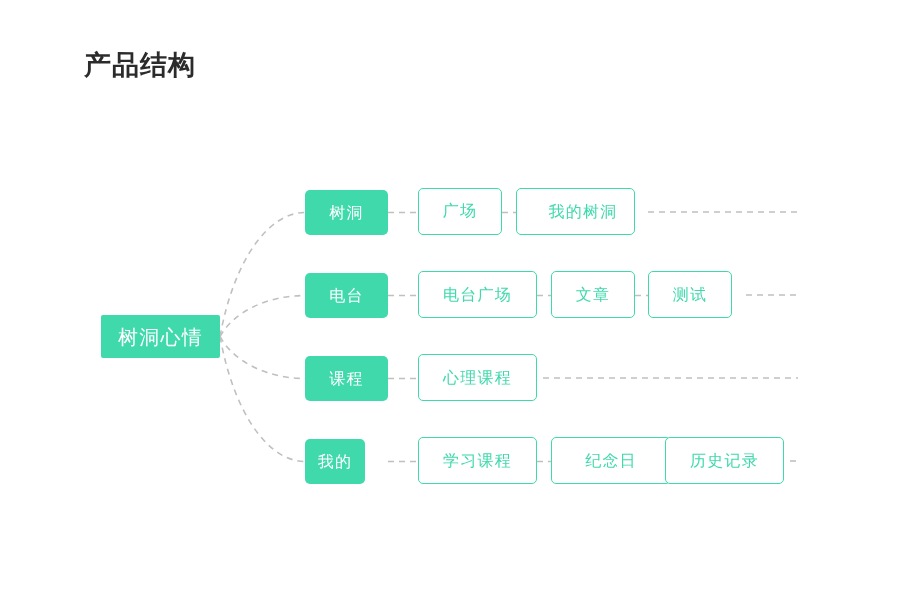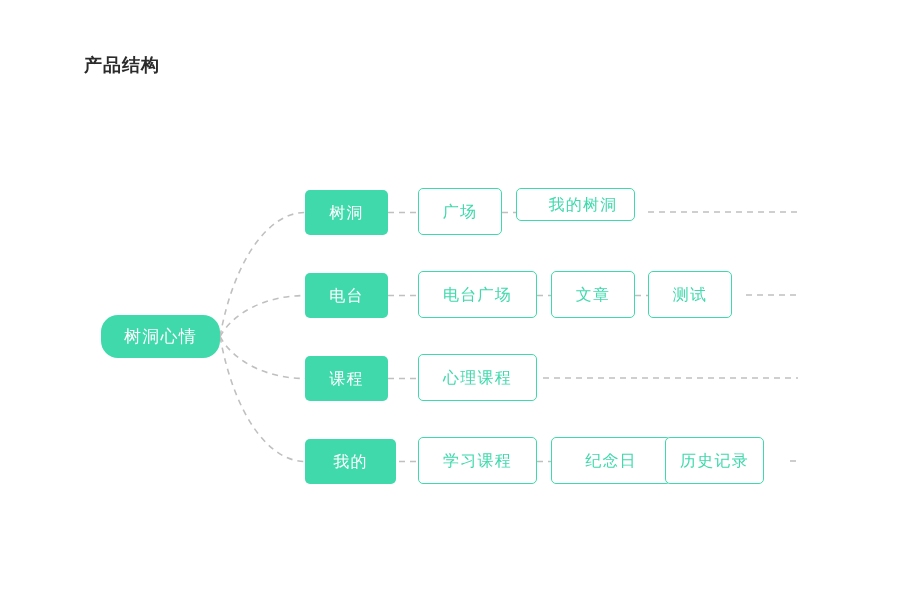--- a/index.html
+++ b/index.html
@@ -20,21 +20,21 @@
     height: 600px;
   }
 
   
   .header {
     position: absolute;
     left: 84px;
     top: 48px;
   }
   .header-title {
-    font-size: 18px;
+    font-size: 27px;
     font-weight: bold;
     color: #2b2b2b;
     letter-spacing: 1px;
     line-height: 34px;
     margin: 0;
     white-space: nowrap;
   }
   .header-subtitle {
     font-size: 13px;
     color: #c9c9c9;
@@ -63,22 +63,22 @@
     justify-content: center;
     border-radius: 5px;
     font-size: 16px;
     letter-spacing: 1.2px;
     white-space: nowrap;
     line-height: 1;
   }
   .node.root {
     background: #3fd9ab;
     color: #ffffff;
-    border-radius: 17px;
-    font-size: 17px;
+    border-radius: 2px;
+    font-size: 20px;
   }
   .node.level1 {
     background: #3fd9ab;
     color: #ffffff;
   }
   .node.level2 {
     background: #ffffff;
     color: #3fd9ab;
     border: 1.6px solid #3fd9ab;
   }
@@ -112,51 +112,51 @@
       <line x1="790" y1="461" x2="800" y2="461" stroke="#c0c0c0" stroke-width="1.6" stroke-dasharray="6 5" stroke-linecap="butt"></line>
     </svg>
 
   <div id="nodes">
       <div class="node root" style="left: 101px; top: 315px; width: 119px; height: 43px;">
         <span>树洞心情</span>
       </div>
       <div class="node level1" style="left: 305px; top: 190px; width: 83px; height: 45px;">
         <span>树洞</span>
       </div>
-      <div class="node level2" style="left: 418px; top: 188px; width: 84px; height: 47px;">
+      <div class="node level2" style="left: 418px; top: 188px; width: 84px; height: 47px; font-family: Liberation Mono, monospace;">
         <span>广场</span>
       </div>
-      <div class="node level2" style="left: 516px; top: 188px; width: 119px; height: 33px; padding-left: 15px;">
+      <div class="node level2" style="left: 516px; top: 188px; width: 119px; height: 47px; padding-left: 15px;">
         <span>我的树洞</span>
       </div>
       <div class="node level1" style="left: 305px; top: 273px; width: 83px; height: 45px;">
         <span>电台</span>
       </div>
       <div class="node level2" style="left: 418px; top: 271px; width: 119px; height: 47px;">
         <span>电台广场</span>
       </div>
       <div class="node level2" style="left: 551px; top: 271px; width: 84px; height: 47px;">
         <span>文章</span>
       </div>
       <div class="node level2" style="left: 648px; top: 271px; width: 84px; height: 47px;">
         <span>测试</span>
       </div>
       <div class="node level1" style="left: 305px; top: 356px; width: 83px; height: 45px;">
         <span>课程</span>
       </div>
       <div class="node level2" style="left: 418px; top: 354px; width: 119px; height: 47px;">
         <span>心理课程</span>
       </div>
-      <div class="node level1" style="left: 305px; top: 439px; width: 91px; height: 45px;">
+      <div class="node level1" style="left: 305px; top: 439px; width: 60px; height: 45px;">
         <span>我的</span>
       </div>
       <div class="node level2" style="left: 418px; top: 437px; width: 119px; height: 47px;">
         <span>学习课程</span>
       </div>
       <div class="node level2" style="left: 551px; top: 437px; width: 120px; height: 47px;">
         <span>纪念日</span>
       </div>
-      <div class="node level2" style="left: 665px; top: 437px; width: 99px; height: 47px;">
+      <div class="node level2" style="left: 665px; top: 437px; width: 119px; height: 47px;">
         <span>历史记录</span>
       </div>
     </div>
 
 </div>
 
 </body></html>

